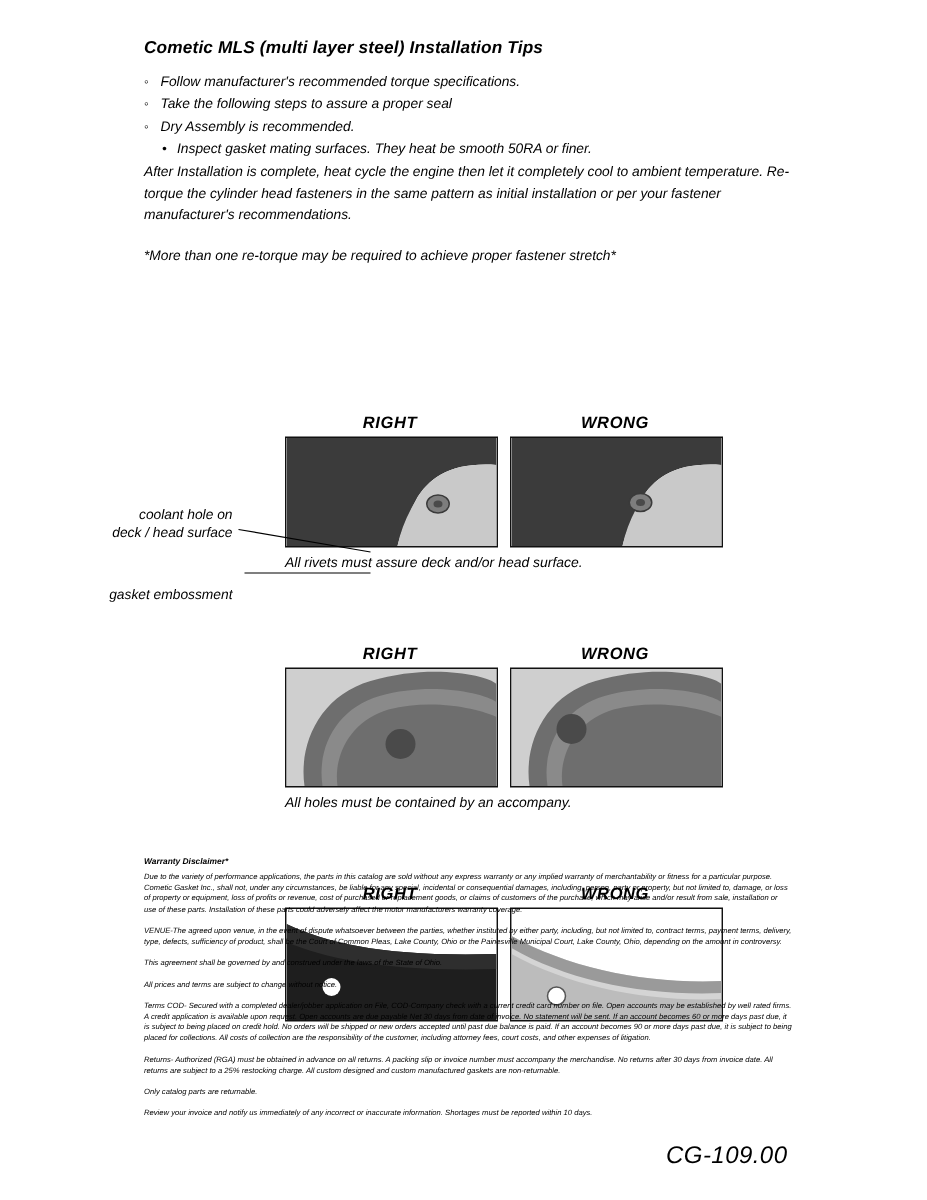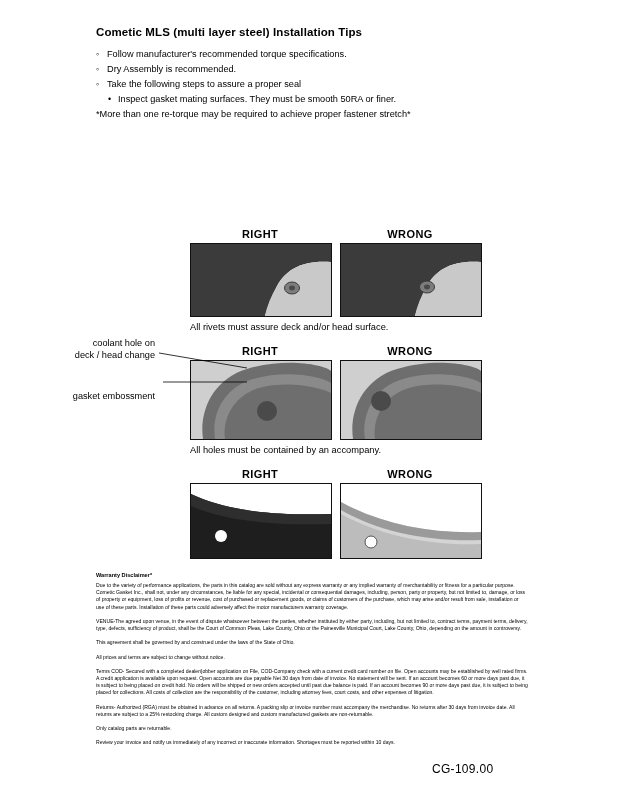--- a/index.html
+++ b/index.html
@@ -13,20 +13,21 @@
     font-family: "Liberation Sans", sans-serif;
     color: #000000;
     position: relative;
     overflow: hidden;
   }
   .page {
     position: relative;
     width: 532px;
     height: 800px;
     padding: 0;
+    font-style: italic;
   }
   .content {
     position: absolute;
     left: 96px;
     top: 26px;
     width: 440px;
   }
   h1.title {
     font-size: 11.5px;
     font-weight: bold;
@@ -110,21 +111,21 @@
     overflow: hidden;
     position: relative;
     background: #ffffff;
   }
   .fig-box svg { display: block; }
   .fig-caption {
     font-size: 9.3px;
     margin: 4px 0 0 0;
     line-height: 1.4;
   }
-  .fig-group { margin-bottom: 11px; }
+  .fig-group { margin-bottom: 11px; margin-top: 48px; }
   .fig-group.mid .fig-box { height: 78px; }
   .fig-group.bot .fig-box { height: 74px; }
 
   
   .callouts {
     position: absolute;
     left: 0px;
     top: 0px;
   }
   .callout-text {
@@ -148,43 +149,44 @@
     margin: 0 0 4px 0;
   }
   .warranty p {
     font-size: 5.1px;
     line-height: 1.42;
     margin: 0 0 7px 0;
     text-align: left;
   }
   .docnum {
     position: absolute;
-    left: 432px;
+    left: 444px;
     top: 762px;
-    font-size: 12px;
+    font-size: 16px;
     letter-spacing: 0.3px;
   }
 </style>
 </head>
 <body>
 
 <div class="page">
 
   <div class="content">
     <h1 class="title">Cometic MLS (multi layer steel) Installation Tips</h1>
 
     <ul class="bullets">
       <li>Follow manufacturer's recommended torque specifications.</li>
+      <li>Take the following steps to assure a proper seal</li>
       <li>Dry Assembly is recommended.</li>
-      <li>Take the following steps to assure a proper seal</li>
     </ul>
     <ul class="subbullets">
-      <li>Inspect gasket mating surfaces.  They must be smooth 50RA or finer.</li>
+      <li>Inspect gasket mating surfaces.  They heat be smooth 50RA or finer.</li>
     </ul>
 
+    <p class="para">After Installation is complete, heat cycle the engine then let it completely cool to ambient temperature. Re-torque the cylinder head fasteners in the same pattern as initial installation or per your fastener manufacturer's recommendations.</p>
     <p class="para last">*More than one re-torque may be required to achieve proper fastener stretch*</p>
   </div>
 
   <div class="figures">
 
     <div class="fig-group">
       <div class="fig-row">
         <div class="fig-col">
           <div class="fig-label">RIGHT</div>
           <div class="fig-box">
@@ -274,21 +276,21 @@
       </div>
     </div>
   </div>
 
   <svg class="callouts" width="618" height="800" style="position:absolute;left:0;top:0;pointer-events:none;">
     <line x1="159" y1="353" x2="247" y2="368" stroke="#000" stroke-width="0.8"></line>
     <line x1="163" y1="382" x2="247" y2="382" stroke="#000" stroke-width="0.8"></line>
   </svg>
   <div class="callout-text" style="left:45px; top:338px; width:110px;">
     <span>coolant hole on</span><br>
-    <span>deck / head change</span>
+    <span>deck / head surface</span>
   </div>
   <div class="callout-text" style="left:35px; top:391px; width:120px;">
     <span>gasket embossment</span>
   </div>
 
   <div class="warranty">
     <h3>Warranty Disclaimer*</h3>
     <p>Due to the variety of performance applications, the parts in this catalog are sold without any express warranty or any implied warranty of merchantability or fitness for a particular purpose.  Cometic Gasket Inc., shall not, under any circumstances, be liable for any special, incidental or consequential damages, including, person, party or property, but not limited to, damage, or loss of property or equipment, loss of profits or revenue, cost of purchased or replacement goods, or claims of customers of the purchase, which may arise and/or result from sale, installation or use of these parts.  Installation of these parts could adversely affect the motor manufacturers warranty coverage.</p>
     <p>VENUE-The agreed upon venue, in the event of dispute whatsoever between the parties, whether instituted by either party, including, but not limited to, contract terms, payment terms, delivery, type, defects, sufficiency of product, shall be the Court of Common Pleas, Lake County, Ohio or the Painesville Municipal Court, Lake County, Ohio, depending on the amount in controversy.</p>
     <p>This agreement shall be governed by and construed under the laws of the State of Ohio.</p>

